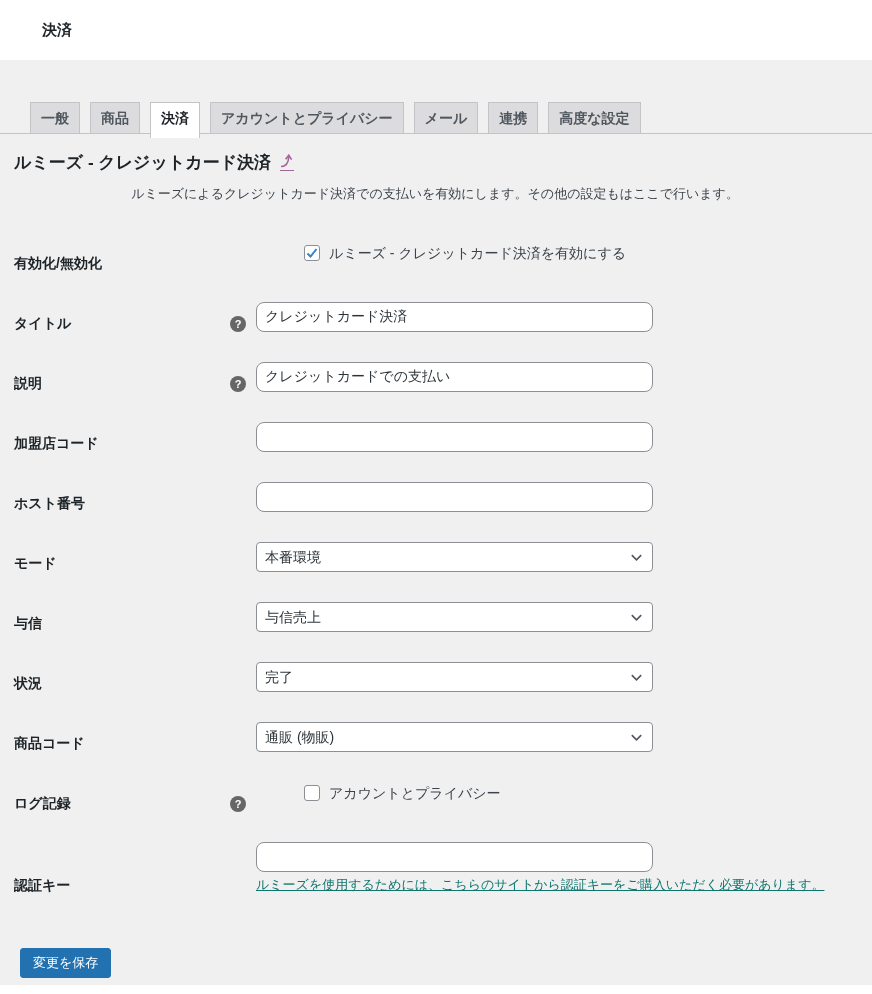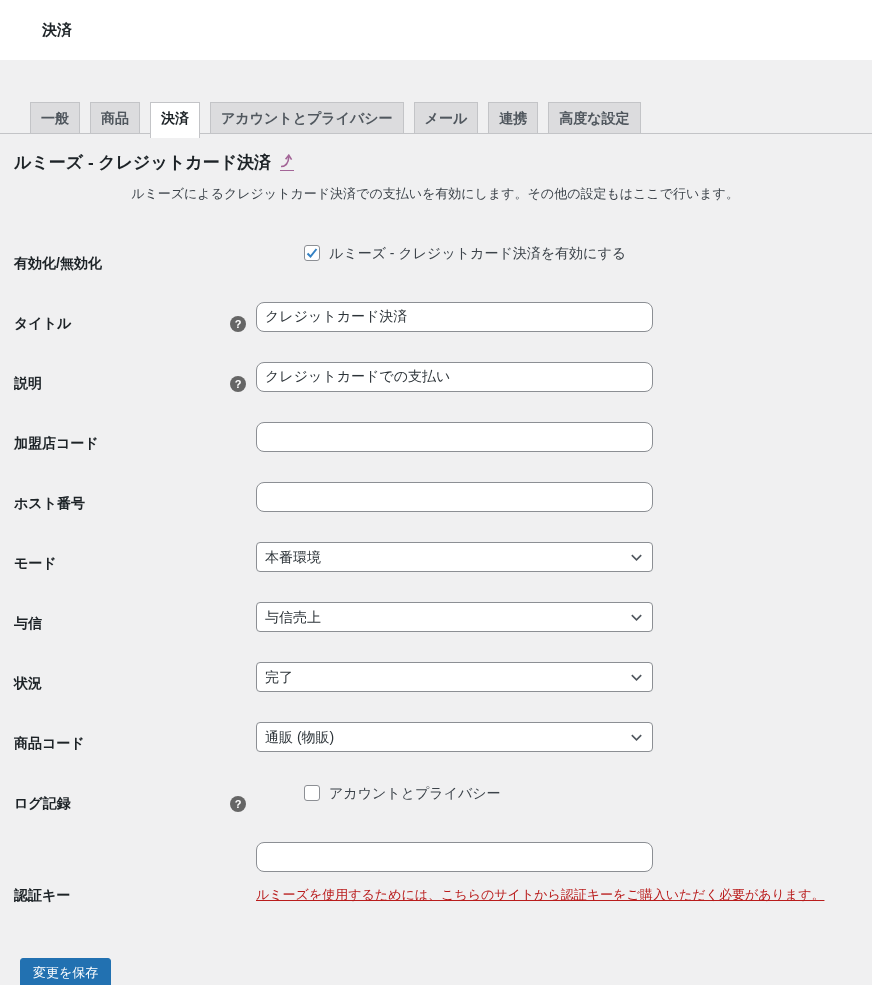--- a/index.html
+++ b/index.html
@@ -62,21 +62,21 @@
     font-size: 14px; color: #2c3338; background: #fff; font-family: inherit; cursor: pointer;
   }
   .sel-chevron { position: absolute; right: 9px; top: 8px; pointer-events: none; line-height: 0; }
   .cb-row { display: flex; align-items: flex-start; padding-top: 3px; margin-left: 48px; }
   .cb {
     width: 16px; height: 16px; flex: none;
     border: 1px solid #8c8f94; border-radius: 3px; background: #fff;
     display: inline-flex; align-items: center; justify-content: center; cursor: pointer;
   }
   .cb-label { margin-left: 9px; font-size: 14px; color: #3c434a; }
-  .key-link { display: inline-block; margin-top: 14px; font-size: 13px; color: #b91c1c; text-decoration: underline; cursor: pointer; white-space: nowrap; }
+  .key-link { display: inline-block; margin-top: 4px; font-size: 13px; color: #0f766e; text-decoration: underline; cursor: pointer; white-space: nowrap; }
   .save-btn {
     display: inline-block; margin: 24px 0 0 6px; padding: 6px 12px;
     background: #2271b1; border: 1px solid #2271b1; border-radius: 3px;
     color: #fff; font-size: 13px; font-family: inherit; cursor: pointer; line-height: 16px;
   }
 </style>
 </head>
 <body>
 
 <div class="topbar">

